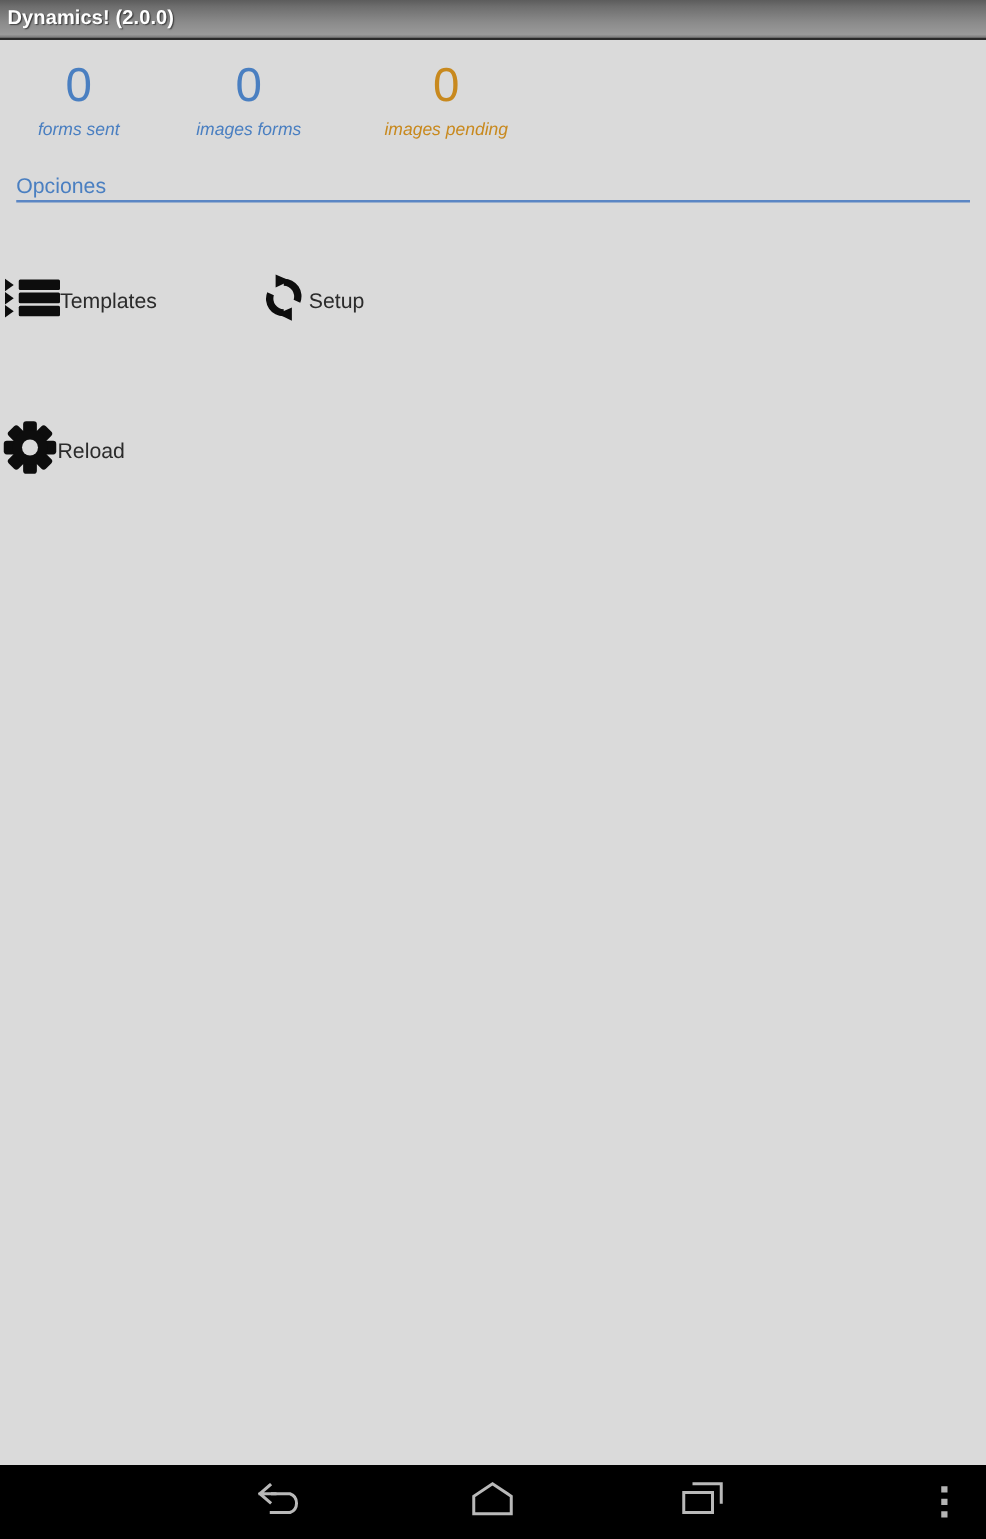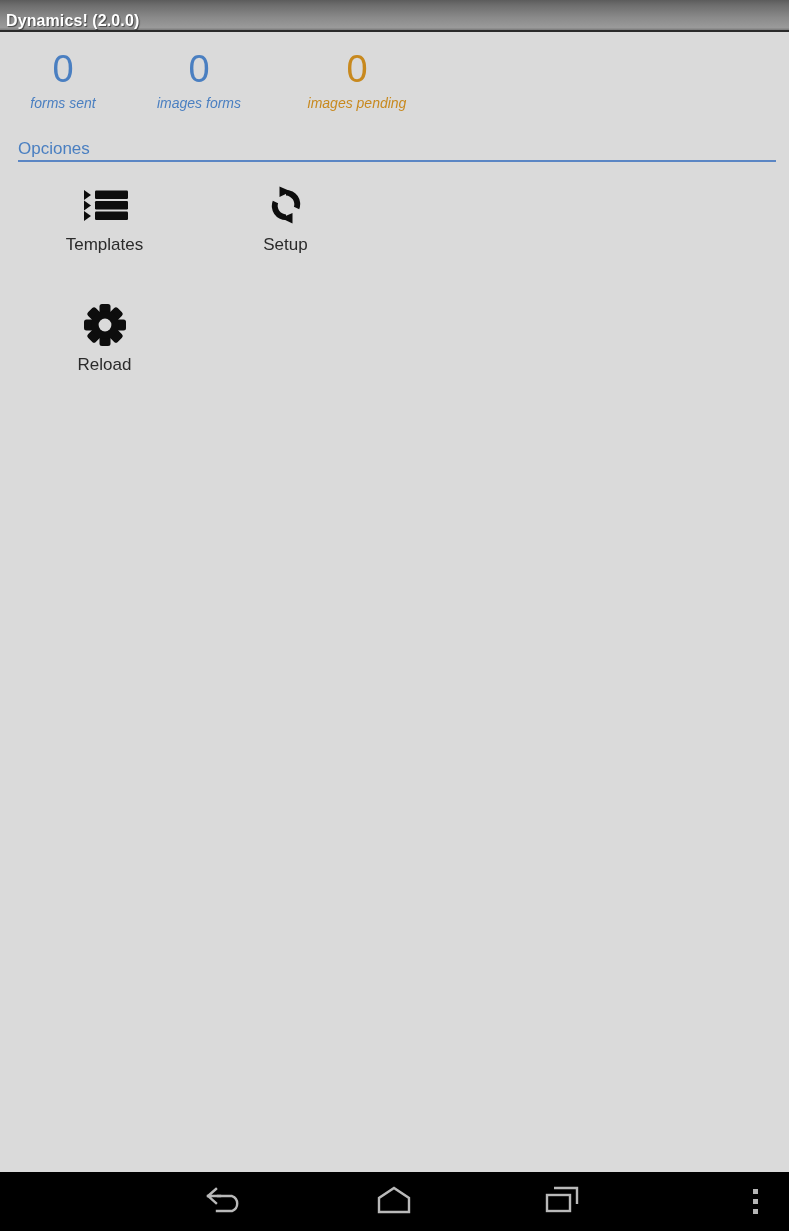--- a/index.html
+++ b/index.html
@@ -25,21 +25,21 @@
   }
 
   
   .titlebar {
     height: 32px;
     flex: 0 0 32px;
     background: linear-gradient(to bottom, #5c5c5c 0%, #6e6e6e 18%, #8b8b8b 60%, #9a9a9a 92%, #7a7a7a 100%);
     border-bottom: 2px solid #2a2a2a;
     box-sizing: border-box;
     display: flex;
-    align-items: flex-end;
+    align-items: center;
     padding-left: 6px;
     position: relative;
   }
   .titlebar-text {
     color: #ffffff;
     font-size: 16px;
     font-weight: bold;
     letter-spacing: 0.1px;
     text-shadow: 1px 1px 1px rgba(0,0,0,0.55);
     white-space: nowrap;
@@ -79,42 +79,41 @@
     line-height: 18px;
     display: block;
     margin-top: 4px;
     font-style: italic;
   }
   .c-blue  { color: #4a7fc1; }
   .c-amber { color: #c8891e; }
 
   
   .section {
-    margin: 26px 13px 0 18px;
+    margin: 26px 13px 0 13px;
     border-bottom: 2px solid #5b86c4;
     padding-bottom: 1px;
   }
   .section-title {
     color: #4a7fc1;
     font-size: 17px;
     line-height: 21px;
     display: block;
   }
 
   
   .grid {
     display: grid;
     grid-template-columns: 205px 157px;
     grid-auto-rows: 120px;
     margin: 12px 0 0 0;
     padding-left: 2px;
   }
   .grid-item {
     display: flex;
-    flex-direction: column;
     align-items: center;
     justify-content: flex-start;
     padding-top: 8px;
     cursor: default;
     user-select: none;
   }
   .grid-icon {
     height: 46px;
     display: flex;
     align-items: center;

